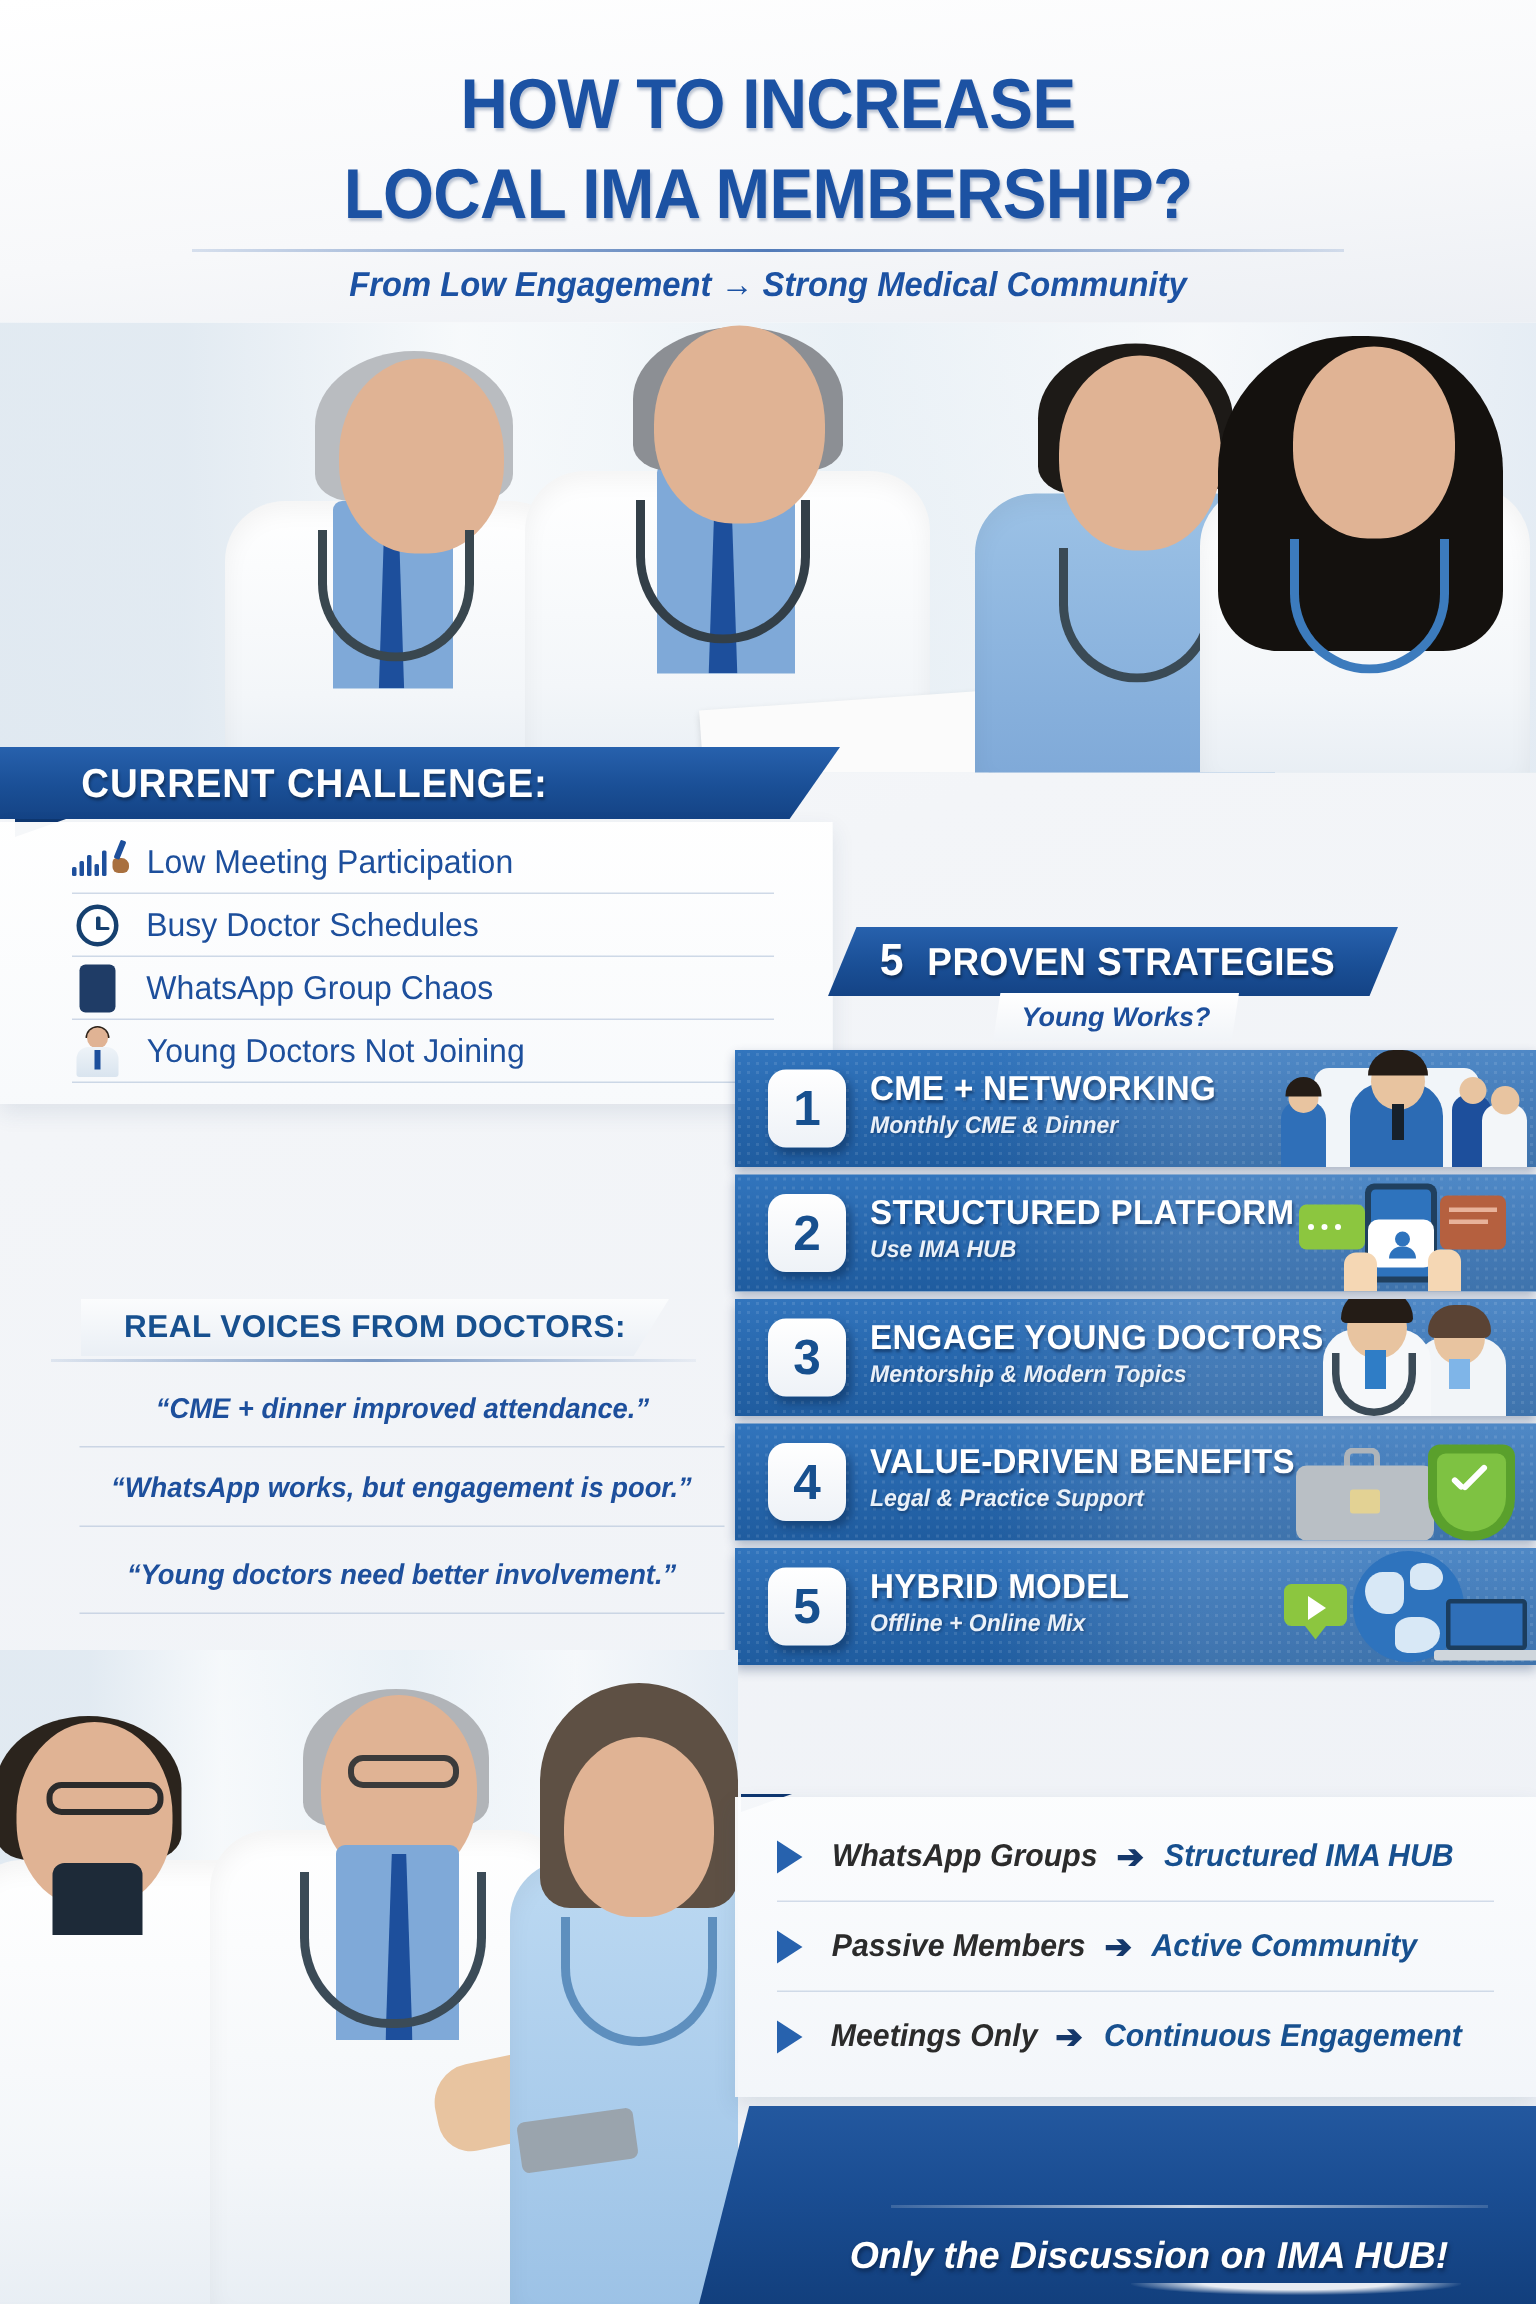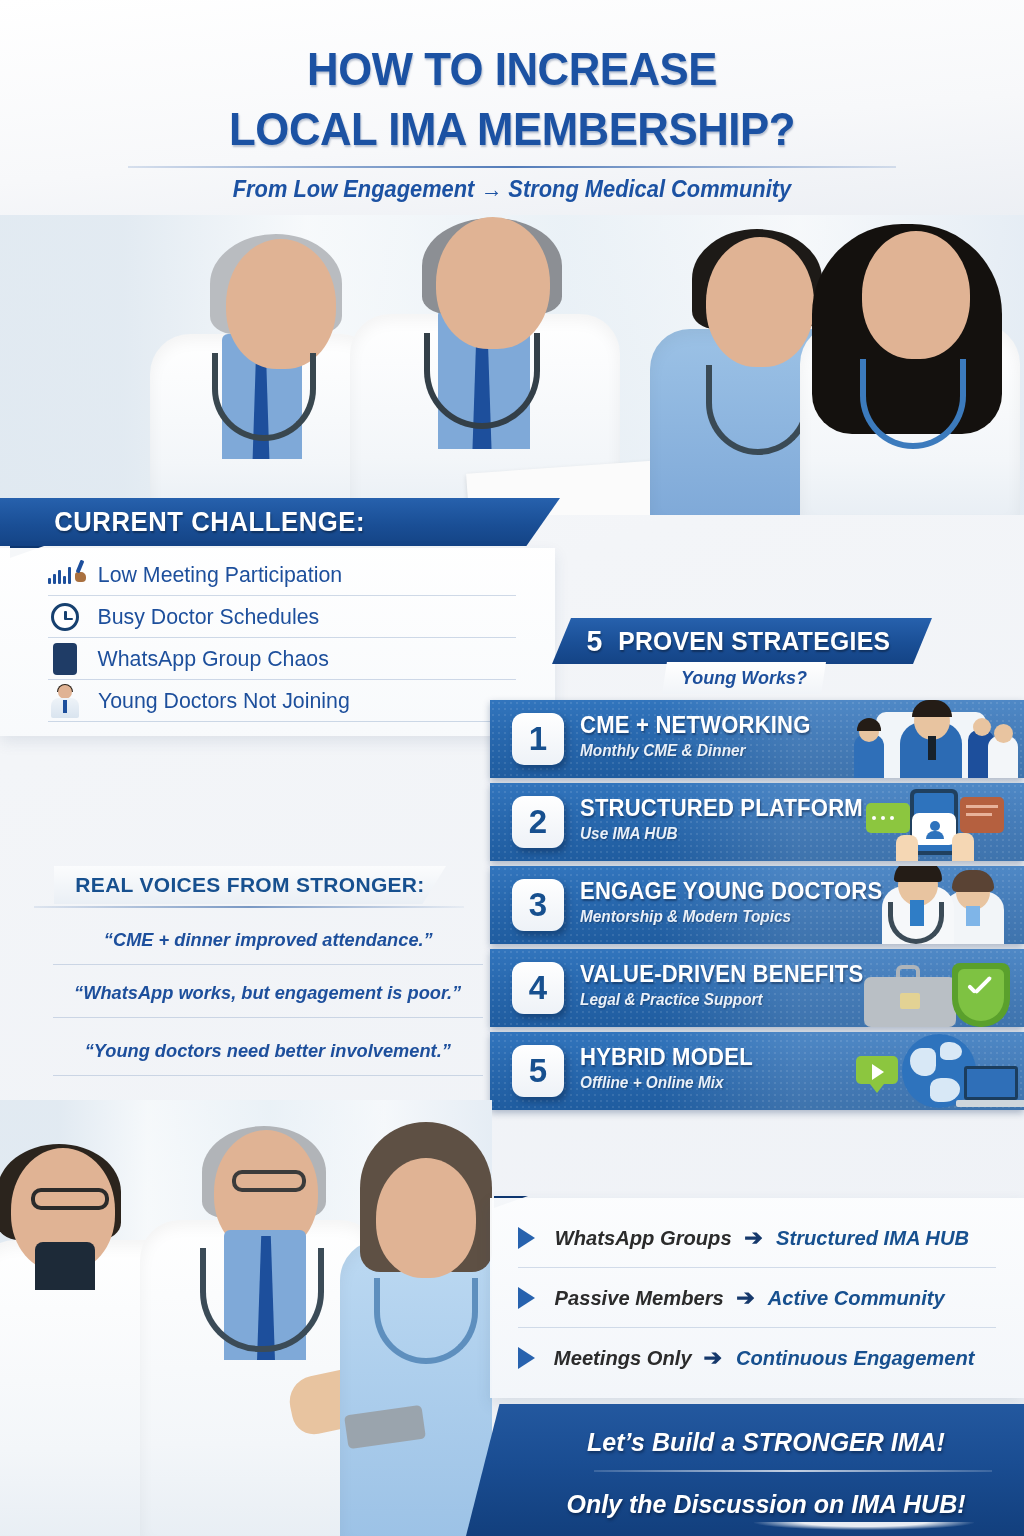--- a/index.html
+++ b/index.html
@@ -500,21 +500,21 @@
       <i style="position:absolute;left:24px;top:32px;width:0;height:0;border-left:12px solid #fff;border-top:8px solid transparent;border-bottom:8px solid transparent;"></i>
       <i style="position:absolute;left:54px;top:2px;width:74px;height:74px;border-radius:50%;background:#2e73bd;"></i>
       <i style="position:absolute;left:62px;top:16px;width:26px;height:28px;background:#d8e8f6;border-radius:50% 30% 40% 60%;"></i>
       <i style="position:absolute;left:92px;top:10px;width:22px;height:18px;background:#d8e8f6;border-radius:40% 60% 50% 30%;"></i>
       <i style="position:absolute;left:82px;top:46px;width:30px;height:24px;background:#d8e8f6;border-radius:40% 50% 60% 30%;"></i>
       <i style="position:absolute;left:116px;top:34px;width:54px;height:34px;background:#2f6fb8;border-radius:3px;border:3px solid #1b3d5e;"></i>
       <i style="position:absolute;left:108px;top:68px;width:70px;height:7px;background:#cfd6dc;border-radius:2px;"></i>
     </span>
   </div>
 
-  <div id="voices-banner">REAL VOICES FROM STRONGER:</div>
+  <div id="voices-banner">REAL VOICES FROM DOCTORS:</div>
   <div id="voices-underline"></div>
 
   <div class="voice-row" style="top:915px;">
     <span>“CME + dinner improved attendance.”</span>
   </div>
   <div class="voice-row" style="top:968px;">
     <span>“WhatsApp works, but engagement is poor.”</span>
   </div>
   <div class="voice-row" style="top:1026px;">
     <span>“Young doctors need better involvement.”</span>
@@ -568,23 +568,20 @@
     </div>
     <div class="future-row" style="top:130px;">
       <span class="tri"></span>
       <span class="f-from">Meetings Only</span>
       <span class="f-arrow">➔</span>
       <span class="f-to">Continuous Engagement</span>
     </div>
   </div>
 
   <div id="cta">
-    <div id="cta-line1">
-      <span>Let’s Build a </span><span class="bold-strong">STRONGER IMA!</span>
-    </div>
     <div id="cta-rule"></div>
     <div id="cta-line2">
       <span>Only the Discussion on </span><span class="bold-strong">IMA HUB!</span>
     </div>
     <div id="cta-swoosh"></div>
   </div>
 
 </div>
 
 </body></html>

